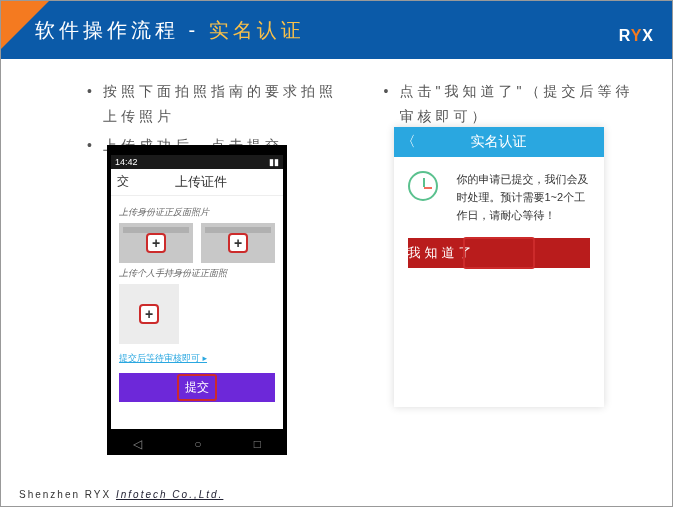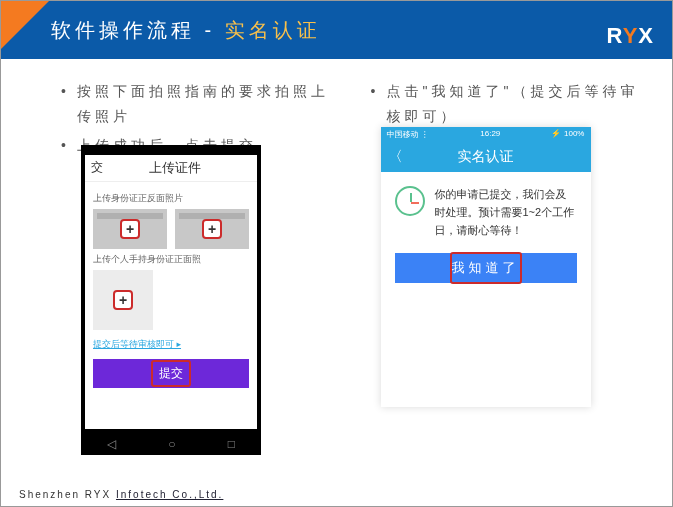--- a/index.html
+++ b/index.html
@@ -10,70 +10,70 @@
     height: 507px;
     position: relative;
     border: 1px solid #999;
   }
   .header {
     background: #0b5aa8;
     height: 58px;
     display: flex;
     align-items: center;
     position: relative;
-    padding-left: 50px;
+    padding-left: 34px;
   }
   .corner-tri {
     position: absolute;
     left: 0; top: 0;
     width: 0; height: 0;
     border-top: 48px solid #f47a20;
     border-right: 48px solid transparent;
   }
   .page-title { color: #fff; font-size: 20px; letter-spacing: 4px; }
   .page-title .accent { color: #f9c04a; }
   .brand { position: absolute; right: 18px; color: #fff; display: flex; align-items: center; gap: 10px; }
-  .brand-logo { font-weight: 900; font-size: 22px; letter-spacing: 1px; margin-top: 11px; }
+  .brand-logo { font-weight: 900; font-size: 16px; letter-spacing: 1px; margin-top: 11px; }
   .brand-logo .y { color: #f47a20; }
   .brand-cn { font-size: 20px; }
-  .content { display: flex; gap: 40px; padding: 20px 32px 0 60px; }
+  .content { display: flex; gap: 40px; padding: 20px 32px 0 60px; margin-left: 26px; }
   .col { flex: 1; }
   .bullet { color: #555; font-size: 14px; letter-spacing: 4px; line-height: 1.8; margin-bottom: 10px; position: relative; padding-left: 16px; }
   .bullet::before { content: "•"; position: absolute; left: 0; color: #555; }
   .col-left .phone { width: 180px; height: 310px; background: #000; margin-left: 20px; position: relative; }
   .phone-screen-light { position: absolute; top: 10px; left: 4px; right: 4px; bottom: 26px; background: #fff; }
   .statusbar-dark { background: #1a1a1a; color: #fff; font-size: 9px; padding: 2px 4px; display: flex; justify-content: space-between; }
   .nav-light { background: #fff; border-bottom: 1px solid #eee; padding: 4px 6px; display: flex; align-items: center; font-size: 12px; }
   .nav-light .back { color: #333; margin-right: 10px; }
   .nav-light .title { flex: 1; text-align: center; color: #333; font-size: 13px; padding-right: 14px; font-family: Liberation Mono, monospace; }
   .body-light { padding: 6px 8px; }
-  .sec-label { font-size: 9px; color: #666; margin: 4px 0; }
+  .sec-label { font-size: 9px; color: #666; margin: 4px 0; font-style: italic; }
   .id-row { display: flex; gap: 8px; }
   .id-box { flex: 1; height: 40px; background: #c8c8c8; position: relative; display: flex; align-items: center; justify-content: center; }
   .id-box .stripe { position: absolute; top: 4px; left: 4px; right: 4px; height: 6px; background: #b0b0b0; }
   .plus-btn { width: 20px; height: 20px; background: #fff; border: 2px solid #cc2b2b; border-radius: 4px; display: flex; align-items: center; justify-content: center; font-weight: bold; color: #333; font-size: 14px; z-index: 2; }
   .selfie-box { width: 60px; height: 60px; background: #ececec; display: flex; align-items: center; justify-content: center; position: relative; margin-top: 4px; }
   .link-blue { color: #2aa7e0; font-size: 9px; text-decoration: underline; margin-top: 8px; display: inline-block; }
   .submit-btn { background: #6d28d9; color: #fff; text-align: center; font-size: 12px; padding: 6px 0; margin-top: 8px; position: relative; }
   .red-box { position: absolute; border: 2px solid #cc2b2b; border-radius: 3px; }
   .submit-btn .red-box { left: 50%; top: 1px; bottom: 1px; width: 40px; transform: translateX(-50%); }
   .softkeys { position: absolute; bottom: 4px; left: 0; right: 0; display: flex; justify-content: space-around; color: #888; font-size: 12px; }
   .col-right .phone-ios { width: 210px; height: 280px; background: #fff; box-shadow: 0 0 8px rgba(0,0,0,0.15); margin-left: 10px; position: relative; }
   .statusbar-ios { background: #2aa7e0; color: #fff; font-size: 8px; padding: 2px 6px; display: flex; justify-content: space-between; }
   .nav-ios { background: #2aa7e0; color: #fff; text-align: center; padding: 6px 0; font-size: 14px; position: relative; }
   .nav-ios .back-chev { position: absolute; left: 8px; top: 6px; font-size: 14px; }
-  .msg-row { display: flex; gap: 10px; padding: 14px 14px 10px 14px; }
+  .msg-row { display: flex; gap: 19px; padding: 14px 14px 10px 14px; }
   .clock-icon { width: 30px; height: 30px; border: 2px solid #5ac18e; border-radius: 50%; position: relative; flex-shrink: 0; }
   .clock-icon::before { content: ""; position: absolute; width: 2px; height: 9px; background: #5ac18e; left: 13px; top: 5px; }
   .clock-icon::after { content: ""; position: absolute; width: 8px; height: 2px; background: #f26d5b; left: 14px; top: 14px; }
   .msg-text { font-size: 11px; color: #333; line-height: 1.6; }
-  .ok-btn { background: #3b82f6; color: #fff; text-align: center; font-size: 13px; padding: 6px 0; margin: 4px 14px; position: relative; letter-spacing: 4px; }
+  .ok-btn { background: #b91c1c; color: #fff; text-align: left; font-size: 13px; padding: 6px 0; margin: 4px 14px; position: relative; letter-spacing: 4px; }
   .ok-btn .red-box { left: 50%; top: -1px; bottom: -1px; width: 72px; transform: translateX(-50%); }
   .footer { position: absolute; bottom: 6px; left: 18px; font-size: 10px; letter-spacing: 2px; color: #333; }
-  .footer .ul { text-decoration: underline; color: #223; }
+  .footer .ul { text-decoration: underline; color: #223; font-style: italic; }
 </style>
 </head>
 <body>
 
 <div class="header">
   <div class="corner-tri"></div>
   <div class="page-title">
     <span>软件操作流程 - </span><span class="accent">实名认证</span>
   </div>
   <div class="brand">
@@ -84,20 +84,24 @@
 </div>
 
 <div class="content">
 
   <div class="col col-left">
     <div class="bullet">按照下面拍照指南的要求拍照上传照片</div>
     <div class="bullet" style="margin-top:-6px">上传成功后，点击提交</div>
 
     <div class="phone" style="margin-top:-24px">
       <div class="phone-screen-light">
+        <div class="statusbar-dark">
+          <span>14:42</span>
+          <span>▮▮</span>
+        </div>
         <div class="nav-light">
           <span class="back">交</span>
           <span class="title">上传证件</span>
         </div>
         <div class="body-light">
           <div class="sec-label">上传身份证正反面照片</div>
           <div class="id-row">
             <div class="id-box">
               <div class="stripe"></div>
               <div class="plus-btn">+</div>
@@ -123,25 +127,20 @@
         <span>○</span>
         <span>□</span>
       </div>
     </div>
   </div>
 
   <div class="col col-right">
     <div class="bullet">点击"我知道了"（提交后等待审核即可）</div>
 
     <div class="phone-ios" style="margin-top:-12px">
-      <div class="statusbar-ios">
-        <span><span>中国移动</span> <span>⋮</span></span>
-        <span>16:29</span>
-        <span>⚡ <span>100%</span></span>
-      </div>
       <div class="nav-ios">
         <span class="back-chev">〈</span>
         <span>实名认证</span>
       </div>
       <div class="msg-row">
         <div class="clock-icon"></div>
         <div class="msg-text">你的申请已提交，我们会及时处理。预计需要1~2个工作日，请耐心等待！</div>
       </div>
       <div class="ok-btn">
         <span>我知道了</span>

